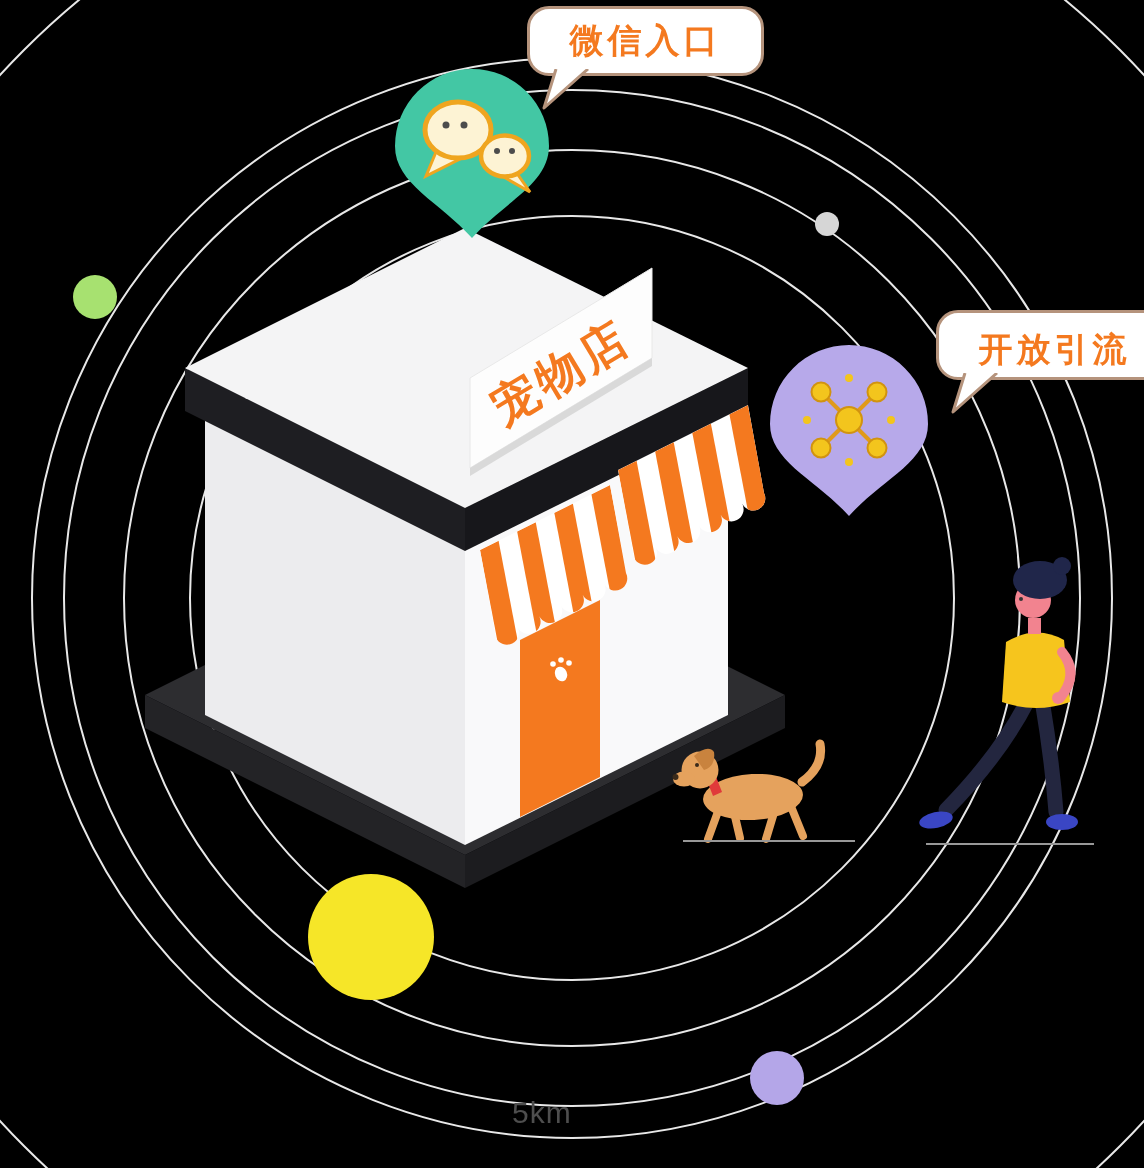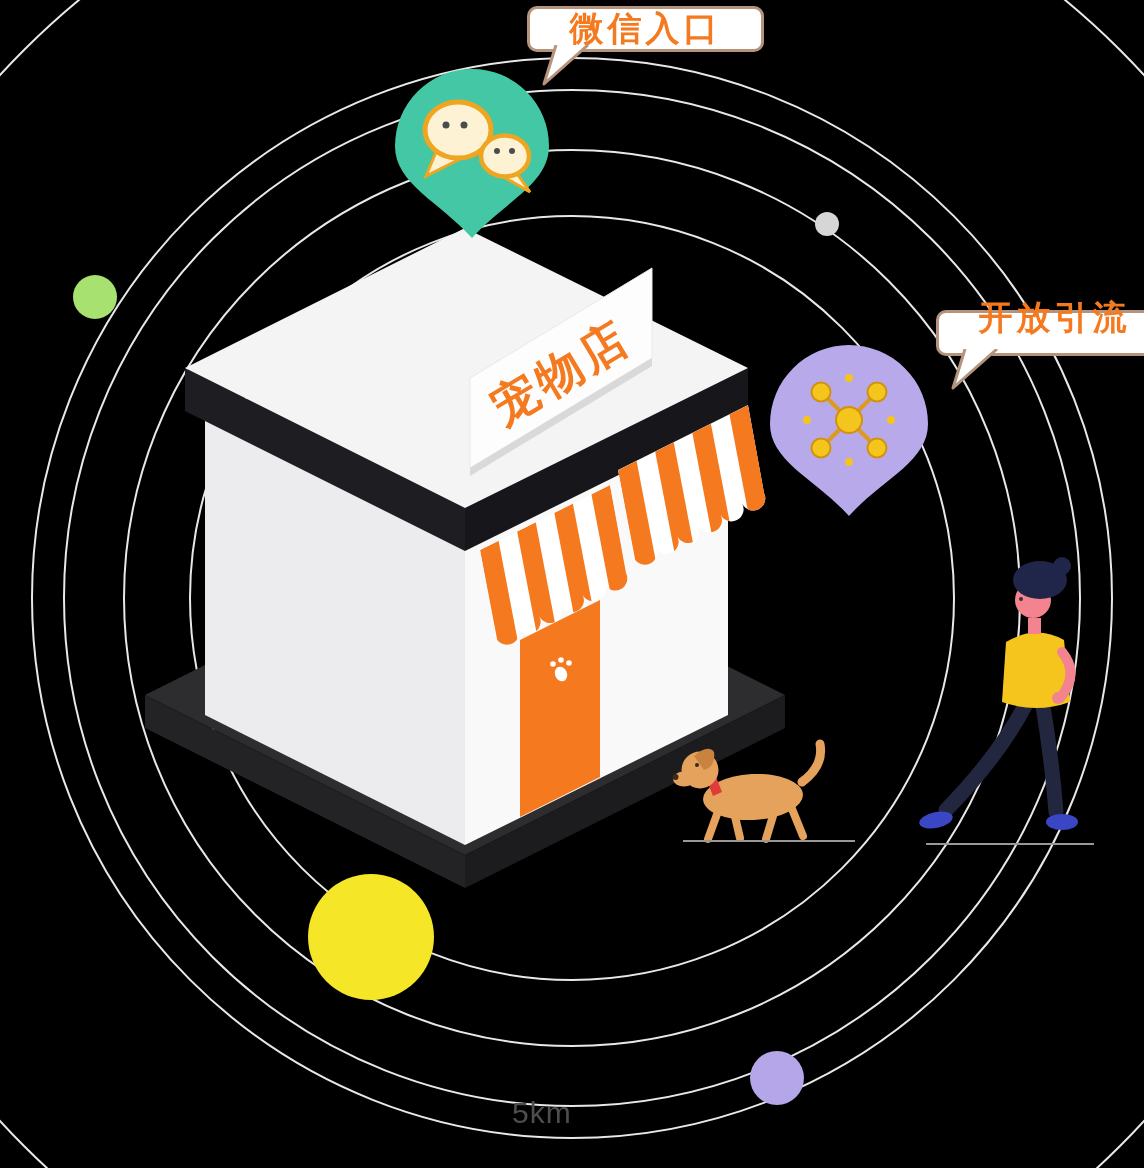--- a/index.html
+++ b/index.html
@@ -2,25 +2,25 @@
 <html><head>
 <meta charset="utf-8">
 <style>
   html,body { margin:0; padding:0; background:#000; }
   .stage {
     position:relative; width:1144px; height:1168px; overflow:hidden;
     background:#000; font-family:"Liberation Sans", sans-serif;
   }
   .stage svg.scene { position:absolute; left:0; top:0; }
   .callout {
-    position:absolute; height:46px; box-sizing:border-box;
-    background:#fff; border:3px solid #b5937c; border-radius:10px;
+    position:absolute; height:70px; box-sizing:border-box;
+    background:#fff; border:3px solid #b5937c; border-radius:22px;
     display:flex; align-items:center; justify-content:center;
     color:#f4791f; font-weight:bold; font-size:34px; letter-spacing:4px;
-    padding:12px 16px; white-space:nowrap;
+    padding:4px 16px; white-space:nowrap;
   }
   .callout .tail { position:absolute; left:10px; bottom:-37px; width:50px; height:41px; }
   .callout-wechat  { left:527px; top:6px;   width:237px; }
   .callout-traffic { left:936px; top:310px; width:237px;align-items:flex-end; }
   .radius-label {
     position:absolute; left:512px; top:1096px; width:120px;
     text-align:left; color:#4e4e4e; font-size:30px; letter-spacing:1px;
   }
 </style>
 </head>

